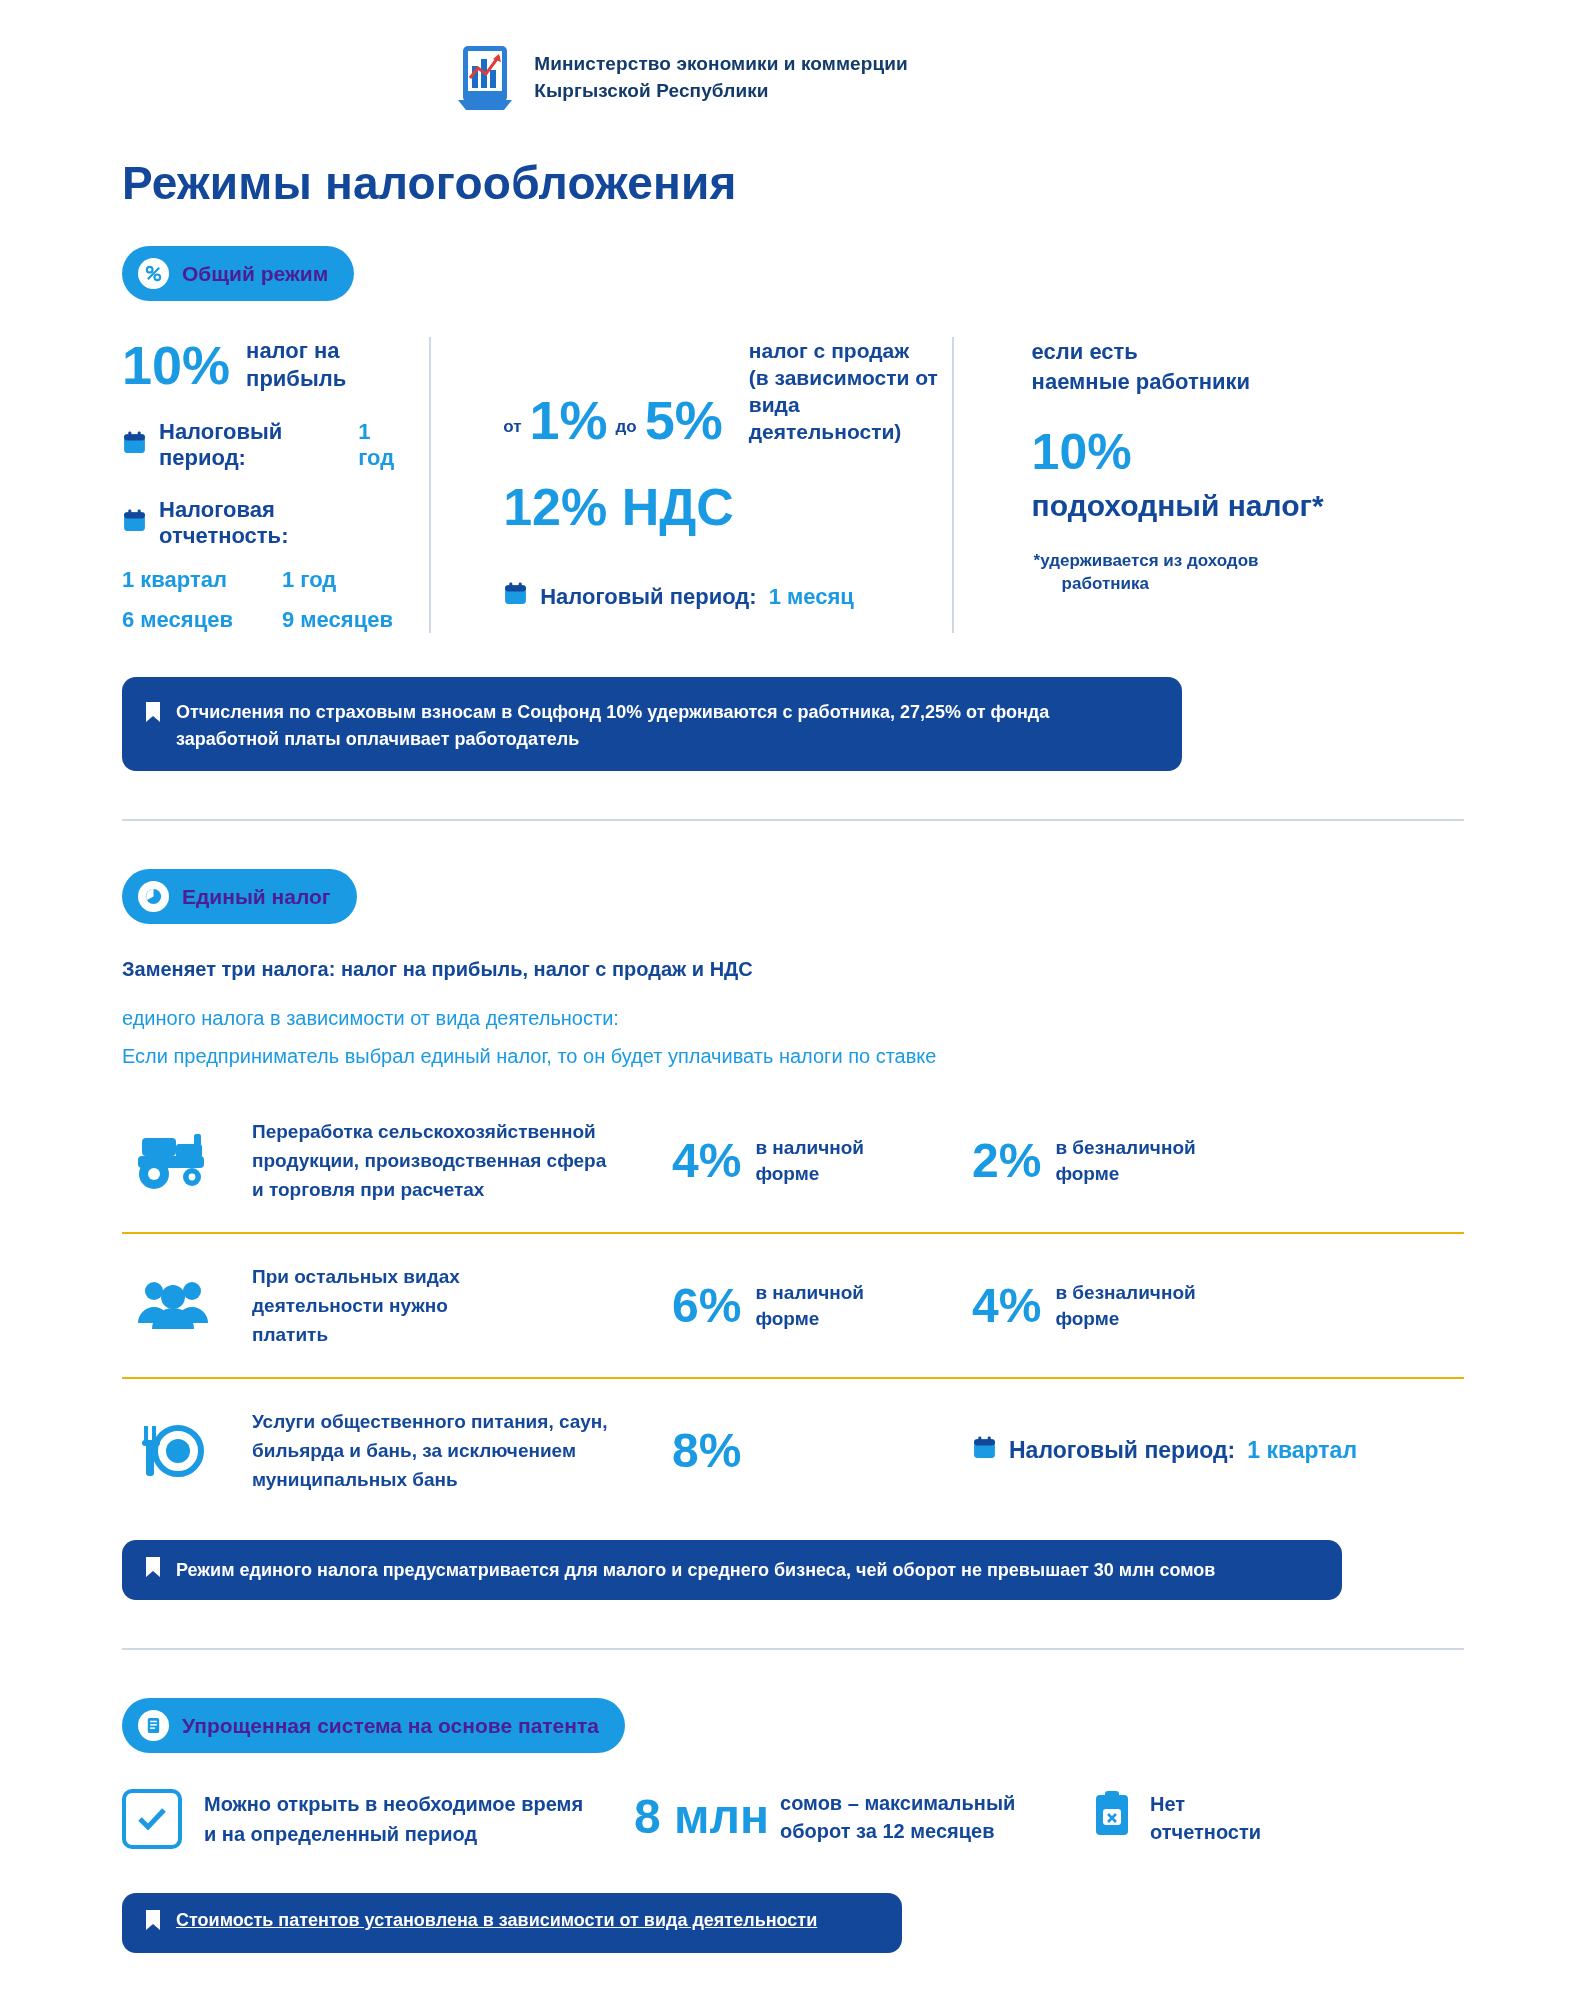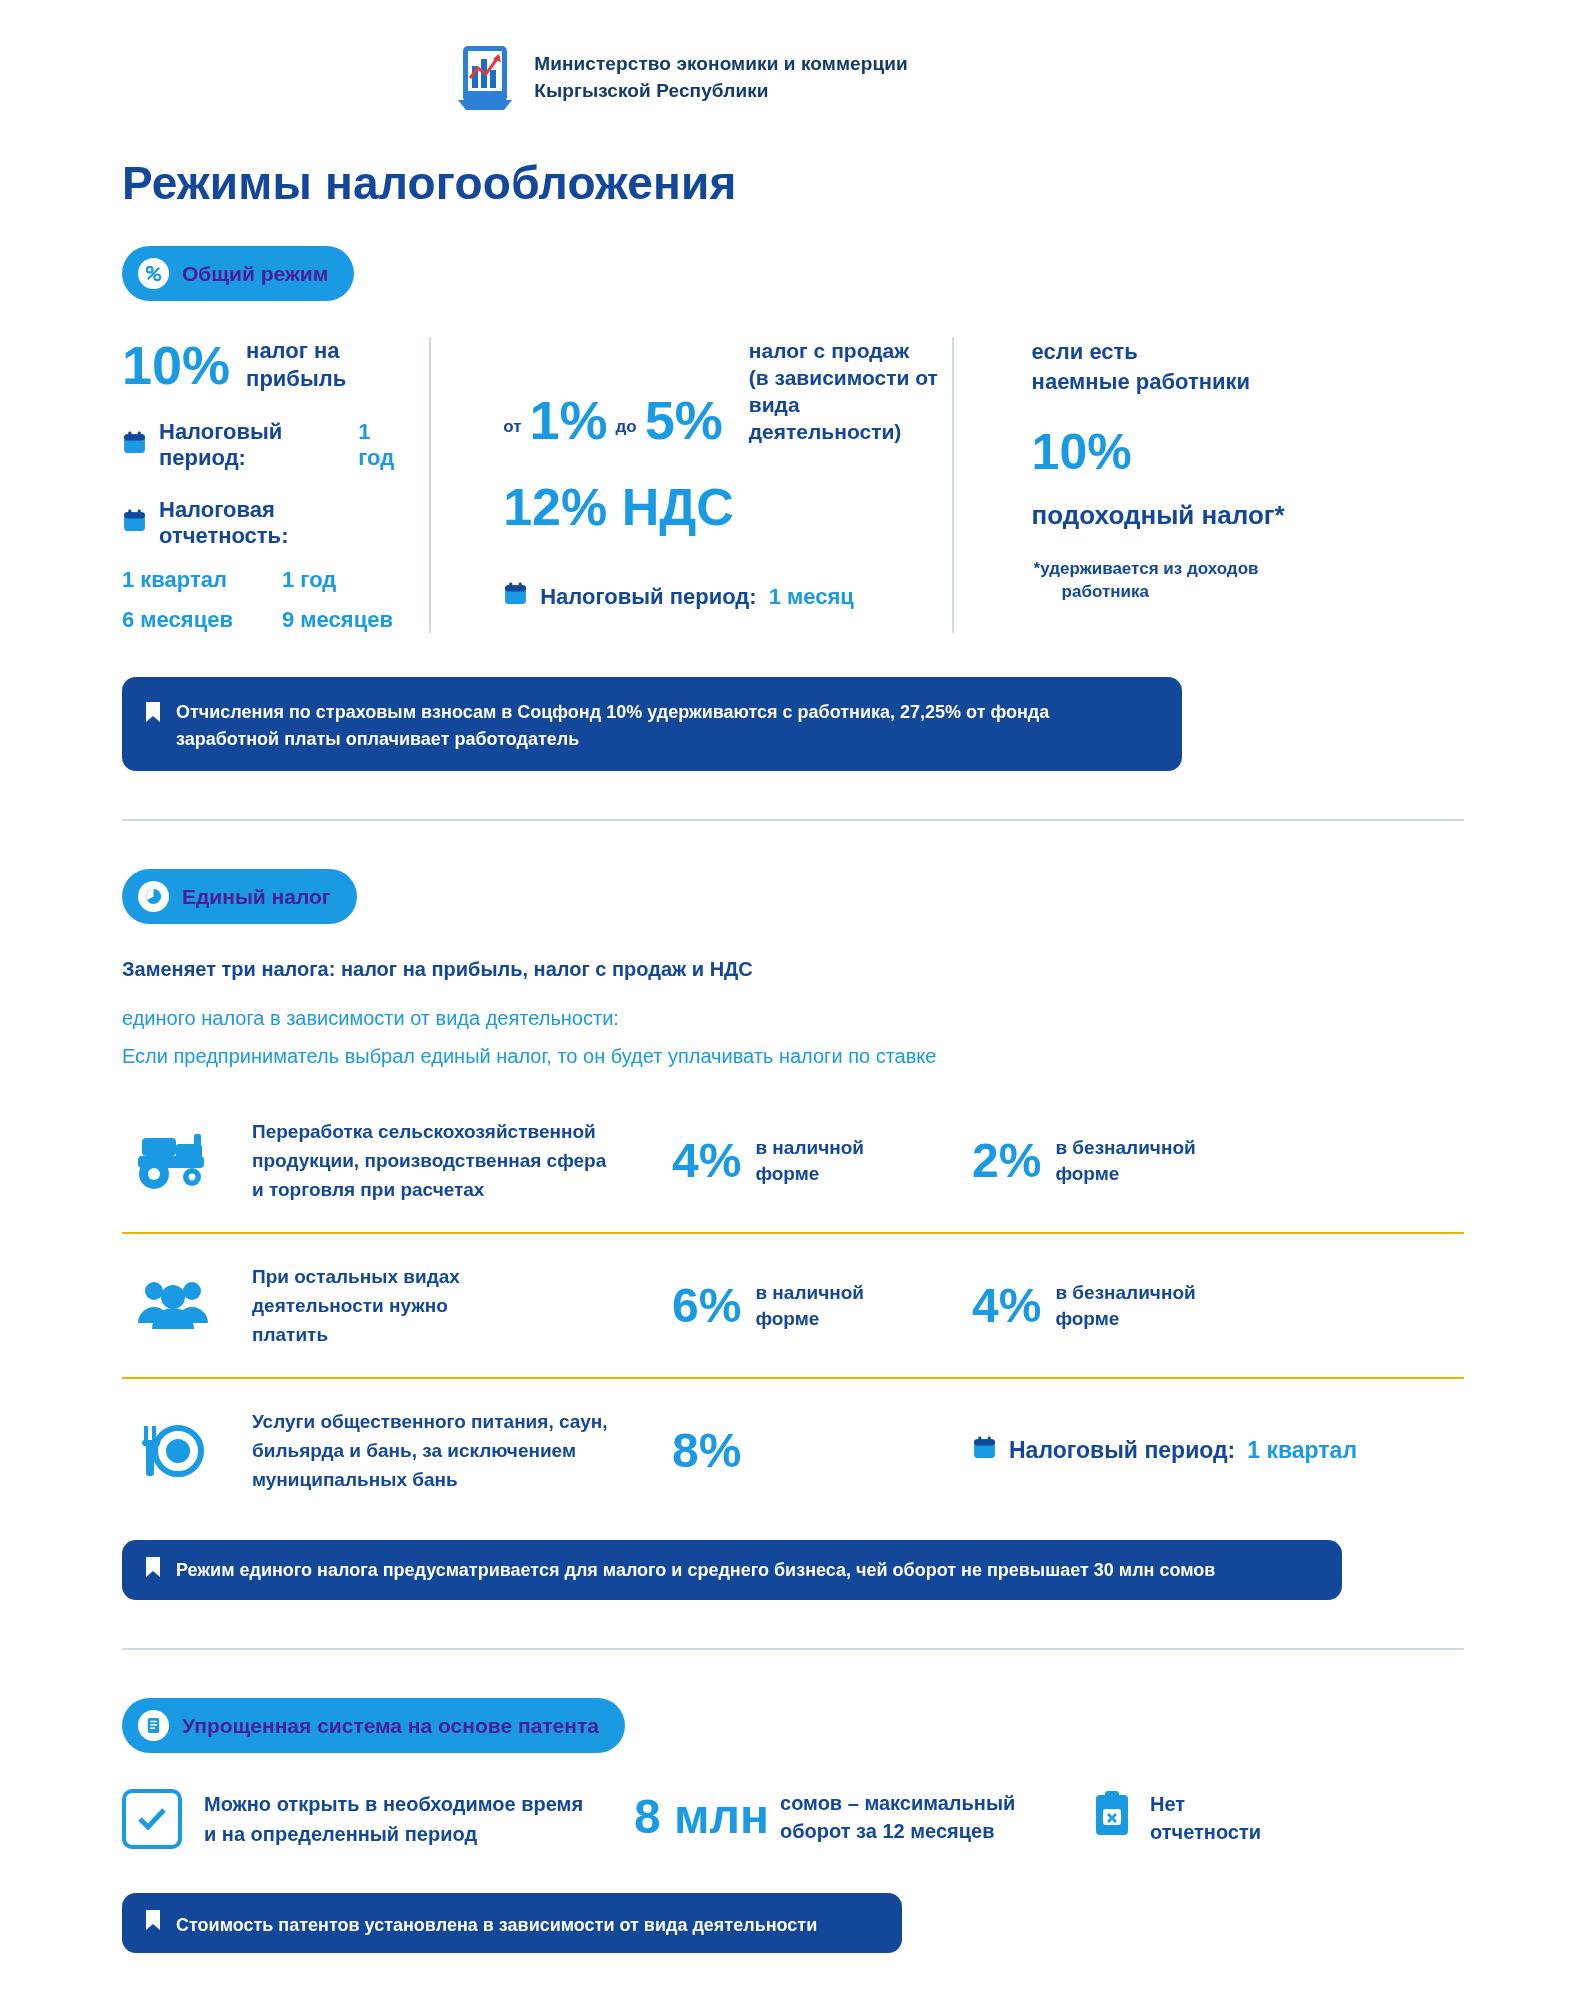--- a/index.html
+++ b/index.html
@@ -158,24 +158,24 @@
     color: #12479a;
     line-height: 30px;
   }
   .col3 .c3-num {
     font-size: 50px;
     font-weight: bold;
     color: #1a9ae3;
     margin-top: 26px;
   }
   .col3 .c3-sub {
-    font-size: 26px;
-    font-weight: bold;
-    color: #12479a;
-    margin-top: 19px;
+    font-size: 30px;
+    font-weight: bold;
+    color: #12479a;
+    margin-top: 8px;
   }
   .col3 .c3-note {
     font-size: 17px;
     font-weight: bold;
     color: #12479a;
     line-height: 23px;
     margin-top: 26px;
     margin-left: 16px;
     text-indent: -14px;
   }
@@ -627,21 +627,21 @@
             <path d="M18 25 L26 33 M26 25 L18 33" stroke="#1a9ae3" stroke-width="2.6"></path>
           </svg>
         </span>
         <span>
           <div>Нет</div>
           <div>отчетности</div>
         </span>
       </div>
     </div>
 
-    <div class="note" style="width:780px;margin-top:44px;align-items:flex-end;padding:14px 26px 14px 22px;">
+    <div class="note" style="width:780px;margin-top:44px;align-items:flex-start;padding:14px 26px 14px 22px;text-decoration:underline;">
       <span class="bm">
         <svg width="18" height="22" viewBox="0 0 18 22">
           <path d="M2 1 H16 V21 L9 15 L2 21 Z" fill="#ffffff"></path>
         </svg>
       </span>
       <span>Стоимость патентов установлена в зависимости от вида деятельности</span>
     </div>
   </div>
 
 </div>

